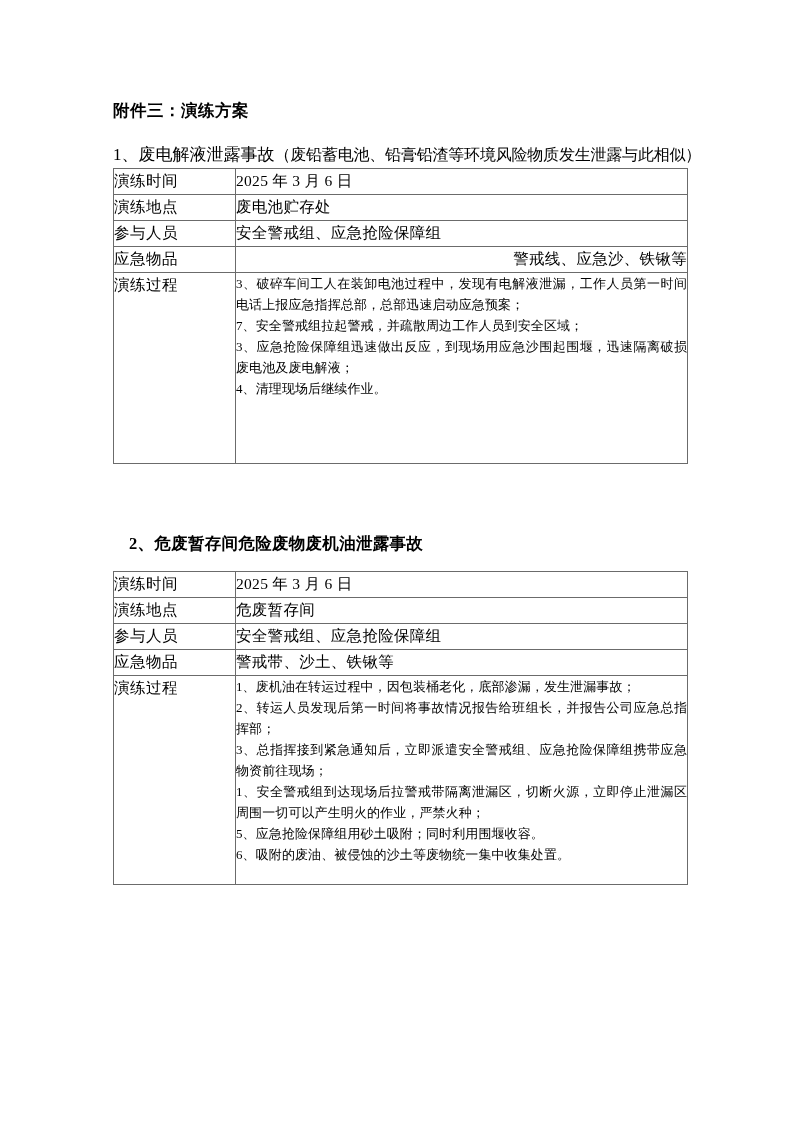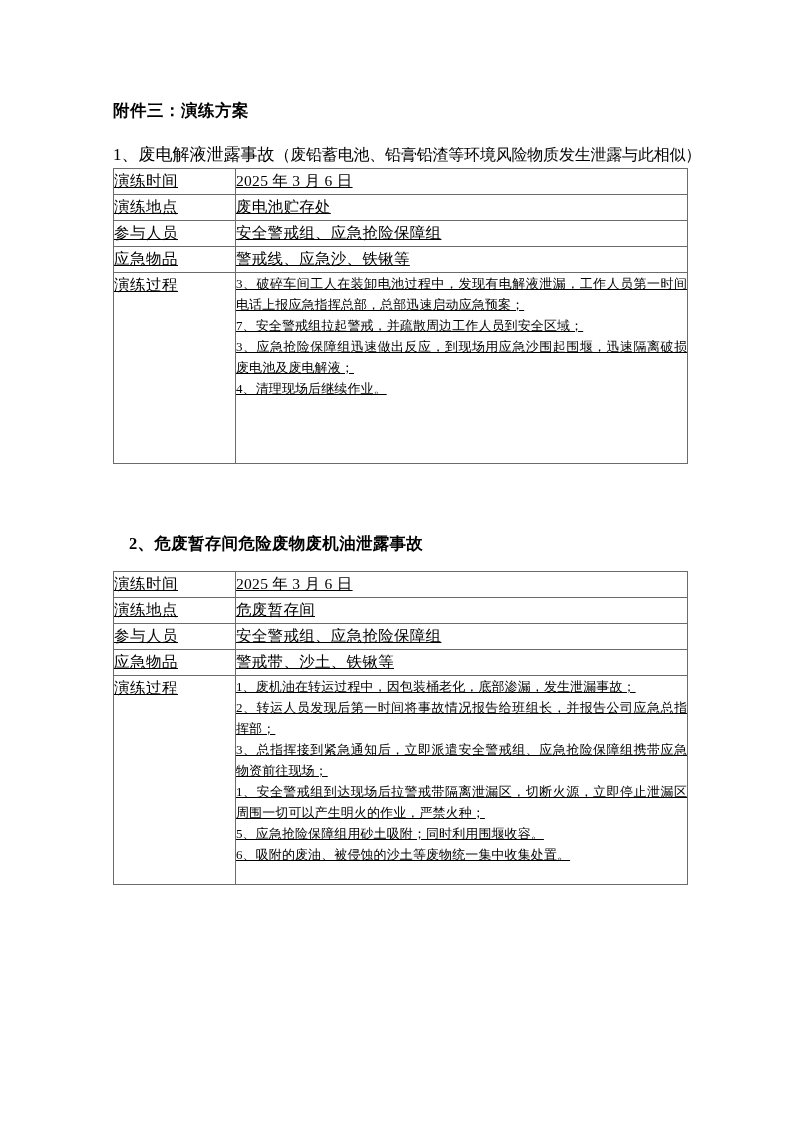--- a/index.html
+++ b/index.html
@@ -71,21 +71,20 @@
   table.plan-table {
     border-collapse: collapse;
     width: 575px;
     table-layout: fixed;
     margin: 0;
   }
   table.plan-table td {
     border: 1px solid #6b6b6b;
     vertical-align: top;
     padding: 0;
-    text-decoration: underline;
   }
   td.label-cell {
     width: 121px;
     font-size: 15.5px;
     line-height: 1.5;
     padding: 8px 0 8px 10px;
     letter-spacing: 0.5px;
     white-space: nowrap;
   }
   td.value-cell {
@@ -138,21 +137,21 @@
         <tr class="info-row">
           <td class="label-cell" style="border-color: rgb(107, 107, 107);">演练地点</td>
           <td class="value-cell" style="border-color: rgb(107, 107, 107); margin-top: 14px;">废电池贮存处</td>
         </tr>
         <tr class="info-row">
           <td class="label-cell" style="border-color: rgb(107, 107, 107);">参与人员</td>
           <td class="value-cell" style="border-color: rgb(107, 107, 107);">安全警戒组、应急抢险保障组</td>
         </tr>
         <tr class="info-row">
           <td class="label-cell" style="border-color: rgb(107, 107, 107);">应急物品</td>
-          <td class="value-cell" style="border-color: rgb(107, 107, 107);">警戒线、应急沙、铁锹等</td>
+          <td class="value-cell" style="border-color: rgb(107, 107, 107); text-align: right;">警戒线、应急沙、铁锹等</td>
         </tr>
         <tr>
           <td class="proc-label" style="border-color: rgb(107, 107, 107);">演练过程</td>
           <td class="proc-cell" style="height: 190px; border-color: rgb(107, 107, 107);">
               <div class="pline">3、破碎车间工人在装卸电池过程中，发现有电解液泄漏，工作人员第一时间电话上报应急指挥总部，总部迅速启动应急预案；</div>
               <div class="pline">7、安全警戒组拉起警戒，并疏散周边工作人员到安全区域；</div>
               <div class="pline">3、应急抢险保障组迅速做出反应，到现场用应急沙围起围堰，迅速隔离破损废电池及废电解液；</div>
               <div class="pline">4、清理现场后继续作业。</div>
             </td>
         </tr>

